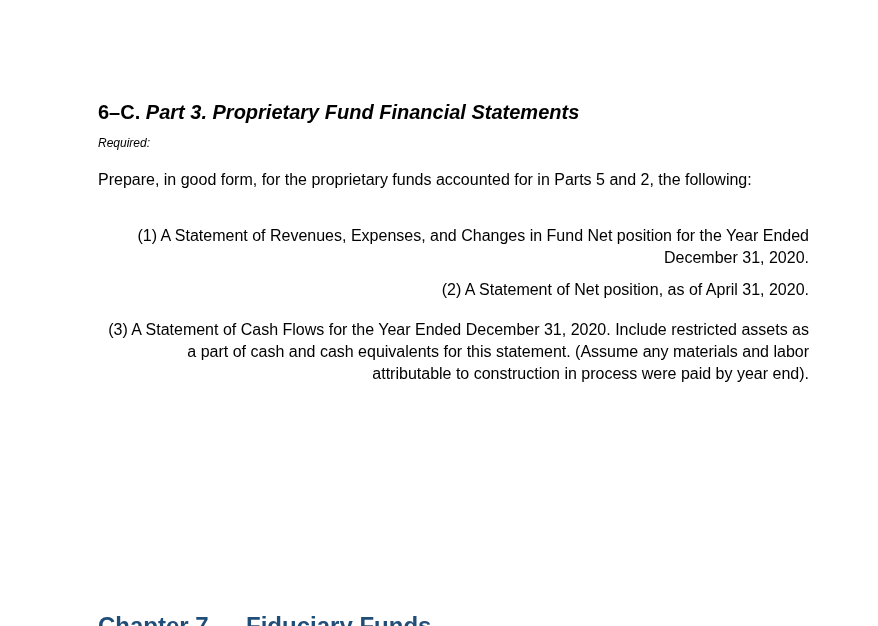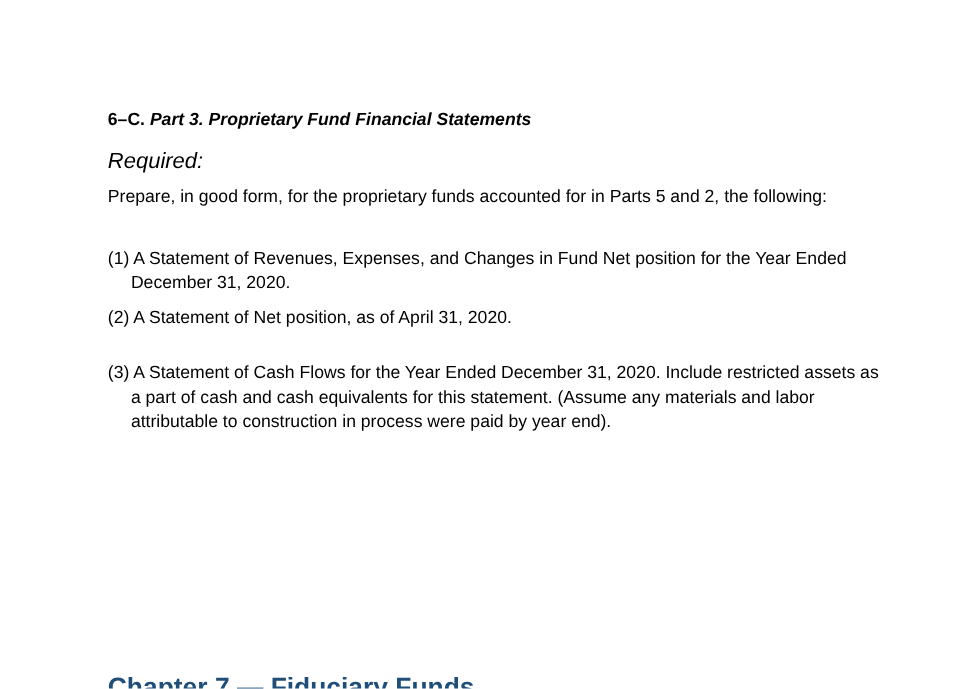--- a/index.html
+++ b/index.html
@@ -1,27 +1,27 @@
 <!DOCTYPE html>
 <html><head>
 <meta charset="utf-8">
 <style>
   html, body { margin: 0; padding: 0; background: #ffffff; }
   body { width: 878px; height: 626px; overflow: hidden; position: relative;
          font-family: "Liberation Sans", sans-serif; color: #000; }
   .page { position: absolute; left: 98px; top: 0; width: 700px; }
-  .heading { position: absolute; top: 101px; left: 0; font-size: 16px; font-weight: bold; white-space: nowrap; }
+  .heading { position: absolute; top: 101px; left: 0; font-size: 20px; font-weight: bold; white-space: nowrap; }
   .heading .title { font-style: italic; }
-  .required { position: absolute; top: 136px; left: 0; font-size: 20px; font-style: italic; }
+  .required { position: absolute; top: 136px; left: 0; font-size: 12px; font-style: italic; }
   .para { position: absolute; left: 0; font-size: 16px; line-height: 22px; width: 680px; }
   .p1 { top: 169px; }
-  .item { position: absolute; left: 0; font-size: 16px; line-height: 22px; width: 690px; padding-left: 21px; text-indent: -21px; }
+  .item { position: absolute; left: 0; font-size: 16px; line-height: 22px; width: 690px; padding-left: 21px; text-indent: -21px; text-align: right; }
   .i1 { top: 225px; }
   .i2 { top: 279px; }
-  .i3 { top: 329px; }
+  .i3 { top: 319px; }
   .chapter { position: absolute; top: 612px; left: 0; font-size: 24px; font-weight: bold; color: #1f4e79; white-space: nowrap; }
 </style>
 </head>
 <body>
 
 <div class="page">
   <div class="heading">
     <span>6–C.</span>
     <span class="title">Part 3. Proprietary Fund Financial Statements</span>
   </div>

